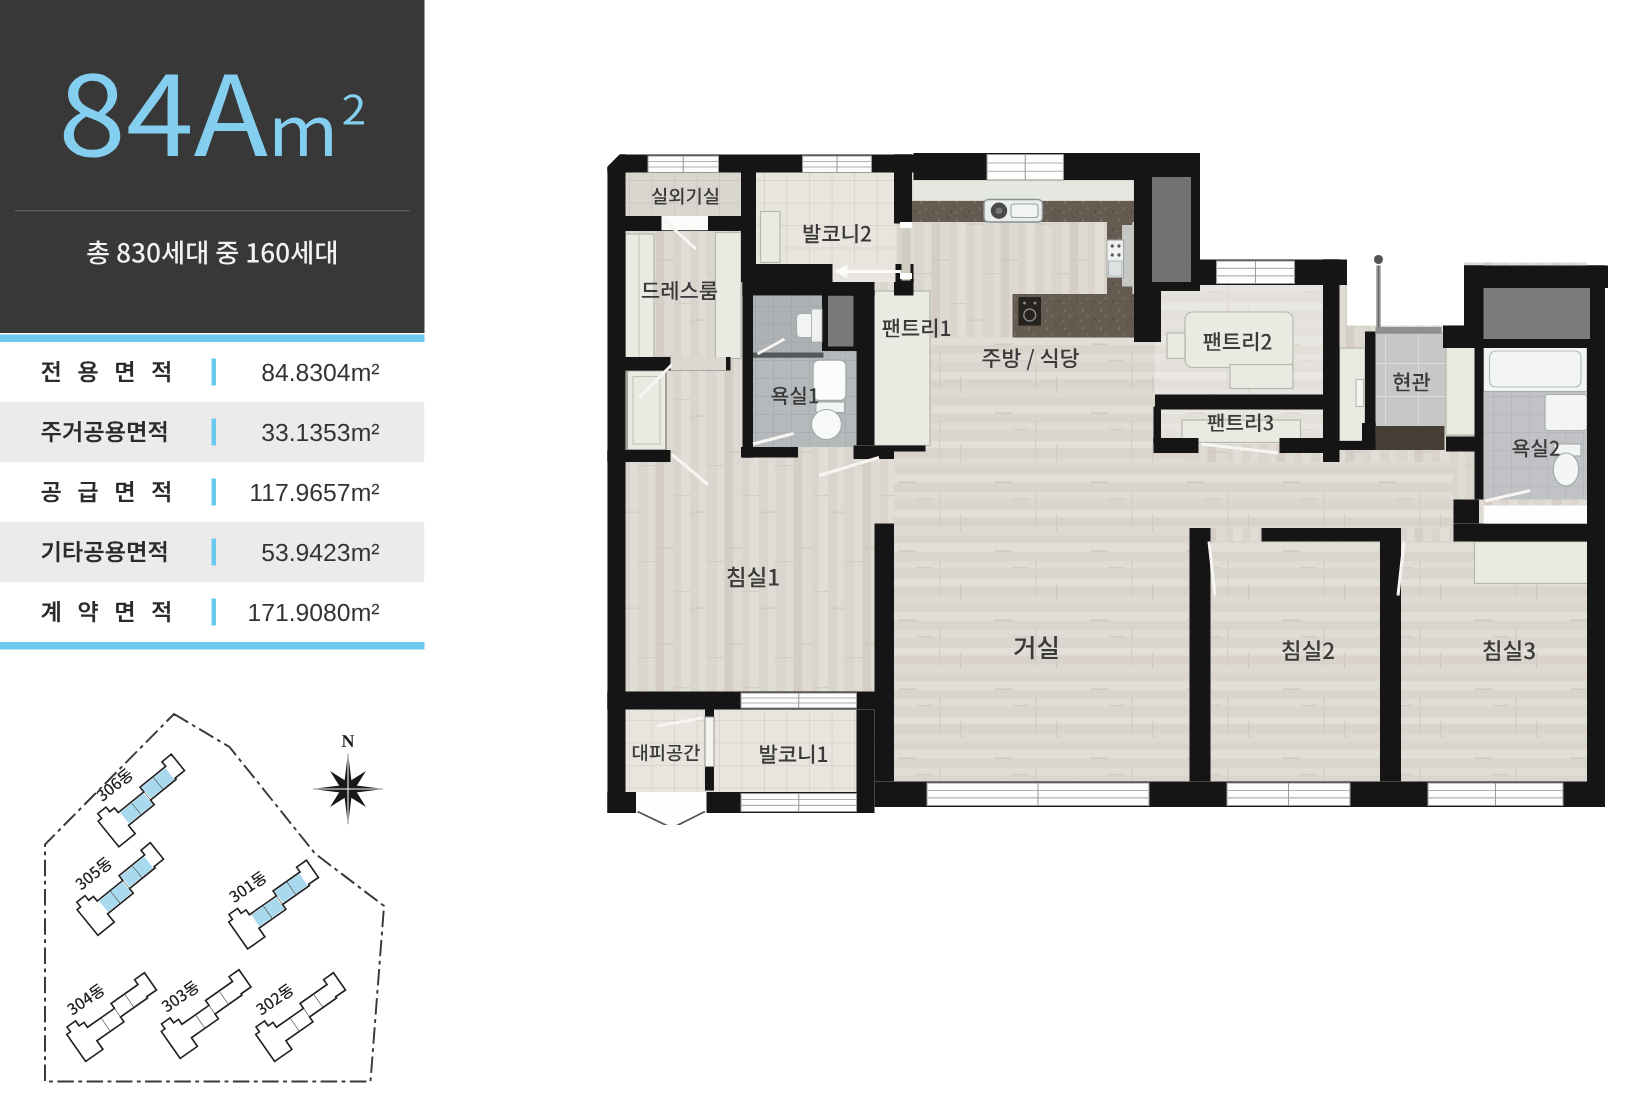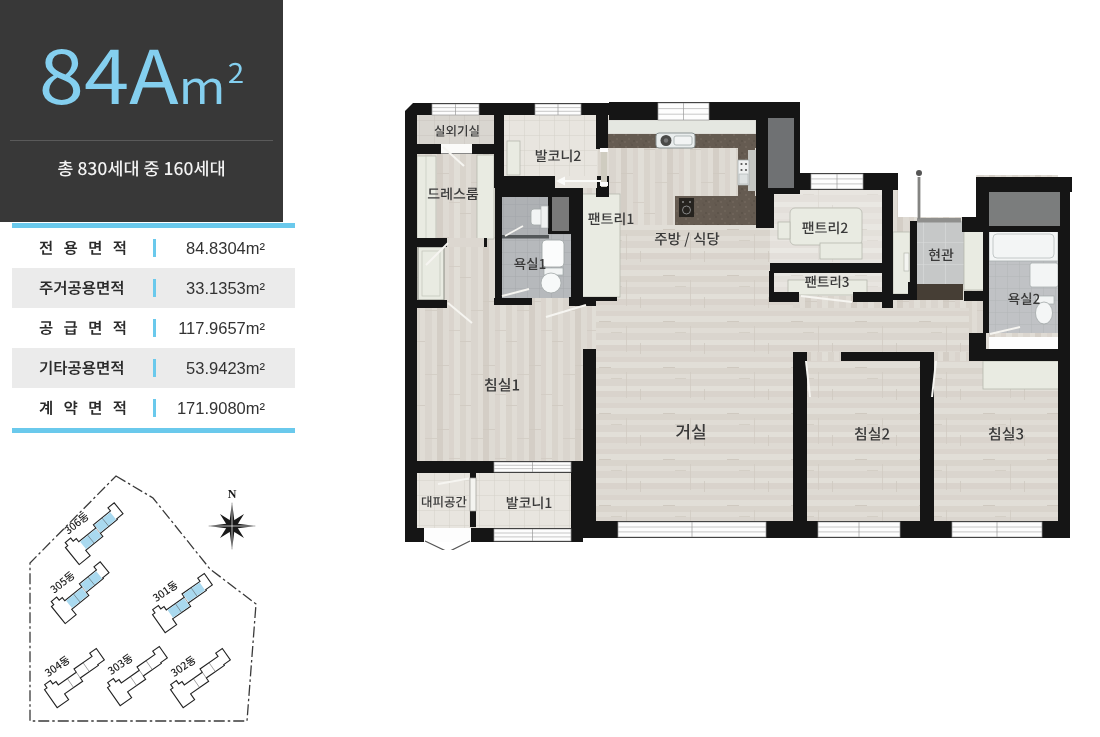--- a/index.html
+++ b/index.html
@@ -1,16 +1,16 @@
 <!DOCTYPE html>
 <html><head><meta charset="utf-8"><style>
 html,body{margin:0;padding:0;background:#fff;width:1100px;height:737px;overflow:hidden}
 body{font-family:"Liberation Sans",sans-serif;position:relative}
 #panel{position:absolute;left:0;top:0;width:283px;height:222px;background:#383838}
-#table{position:absolute;left:12px;top:223px;width:283px}
+#table{position:absolute;left:0;top:223px;width:283px}
 .cb{height:5px;background:#6ac9ec}
 svg{display:block}
 #plan,#site{position:absolute}
 </style></head><body>
 <div id="panel">
     <svg width="283" height="222" viewBox="0 0 283 222">
       <g transform="translate(141.5 0) scale(1.1 1) translate(-141.5 0)">
         <path d="M68.9 105.0Q63.9 105.0 59.9 103.1Q56.0 101.2 53.8 98.0Q51.5 94.7 51.5 90.5Q51.5 86.9 53.0 84.0Q54.4 81.1 56.7 79.0Q59.0 76.9 61.5 75.5V75.2Q58.5 73.2 56.3 70.1Q54.1 67.0 54.1 62.7Q54.1 58.6 56.1 55.5Q58.1 52.4 61.4 50.7Q64.8 48.9 69.0 48.9Q73.7 48.9 77.0 50.8Q80.3 52.6 82.1 55.8Q83.9 59.0 83.9 63.2Q83.9 66.0 82.8 68.6Q81.6 71.1 80.0 73.0Q78.3 75.0 76.7 76.3V76.7Q79.1 78.0 81.2 79.9Q83.3 81.8 84.5 84.5Q85.8 87.2 85.8 90.9Q85.8 94.8 83.7 98.0Q81.6 101.2 77.8 103.1Q73.9 105.0 68.9 105.0ZM72.5 74.6Q75.3 72.1 76.7 69.3Q78.1 66.6 78.1 63.6Q78.1 60.9 77.0 58.7Q76.0 56.5 73.9 55.2Q71.8 53.9 68.9 53.9Q65.2 53.9 62.7 56.3Q60.3 58.7 60.3 62.7Q60.3 65.9 62.0 68.1Q63.8 70.3 66.6 71.8Q69.4 73.3 72.5 74.6ZM69.0 99.9Q72.1 99.9 74.4 98.8Q76.8 97.6 78.1 95.5Q79.4 93.4 79.4 90.7Q79.4 88.0 78.2 86.0Q77.0 84.1 75.1 82.6Q73.1 81.2 70.5 80.0Q67.9 78.8 65.0 77.6Q61.8 79.8 59.7 82.9Q57.6 86.0 57.6 89.9Q57.6 92.8 59.1 95.0Q60.5 97.3 63.1 98.6Q65.7 99.9 69.0 99.9Z M114.4 104.0V67.0Q114.4 65.0 114.5 62.1Q114.6 59.2 114.8 57.1H114.4Q113.4 59.1 112.3 61.1Q111.3 63.2 110.1 65.2L97.7 83.7H128.0V89.0H90.7V84.6L113.3 49.7H120.7V104.0Z M130.5 104.0 148.9 49.7H156.6L175.0 104.0H167.7L158.2 73.6Q156.8 69.0 155.5 64.5Q154.1 60.0 152.8 55.3H152.5Q151.2 60.1 149.9 64.5Q148.5 69.0 147.1 73.6L137.5 104.0ZM140.1 87.4V82.0H165.2V87.4Z M179.5 104.0V79.0H183.0L183.4 82.7H183.5Q185.1 80.9 187.1 79.6Q189.0 78.4 191.3 78.4Q194.1 78.4 195.8 79.7Q197.4 80.9 198.1 83.2Q200.1 81.0 202.1 79.7Q204.1 78.4 206.4 78.4Q210.2 78.4 212.1 80.9Q214.0 83.4 214.0 88.2V104.0H209.8V88.7Q209.8 85.2 208.7 83.6Q207.5 82.0 205.1 82.0Q203.7 82.0 202.1 83.0Q200.6 83.9 198.8 85.9V104.0H194.7V88.7Q194.7 85.2 193.5 83.6Q192.4 82.0 190.0 82.0Q188.6 82.0 187.0 83.0Q185.4 83.9 183.7 85.9V104.0Z M221.1 83.0V81.5Q224.2 78.8 226.2 76.6Q228.2 74.3 229.2 72.4Q230.1 70.5 230.1 68.8Q230.1 67.6 229.7 66.8Q229.3 65.9 228.5 65.4Q227.7 64.9 226.5 64.9Q225.3 64.9 224.2 65.5Q223.2 66.2 222.4 67.1L220.9 65.8Q222.1 64.4 223.5 63.6Q224.9 62.8 226.8 62.8Q228.6 62.8 229.9 63.6Q231.1 64.3 231.8 65.6Q232.6 66.9 232.6 68.7Q232.6 70.6 231.6 72.7Q230.6 74.7 228.9 76.8Q227.1 78.9 224.8 81.1Q225.6 81.0 226.4 80.9Q227.3 80.9 228.0 80.9H233.5V83.0Z" fill="#84cfef"></path>
       </g>
       <line x1="10" y1="140.5" x2="273" y2="140.5" stroke="#5a5a5a" stroke-width="1"></line>

